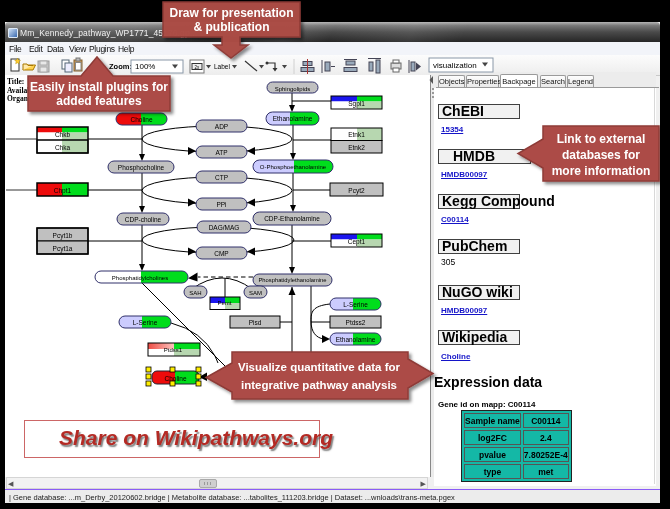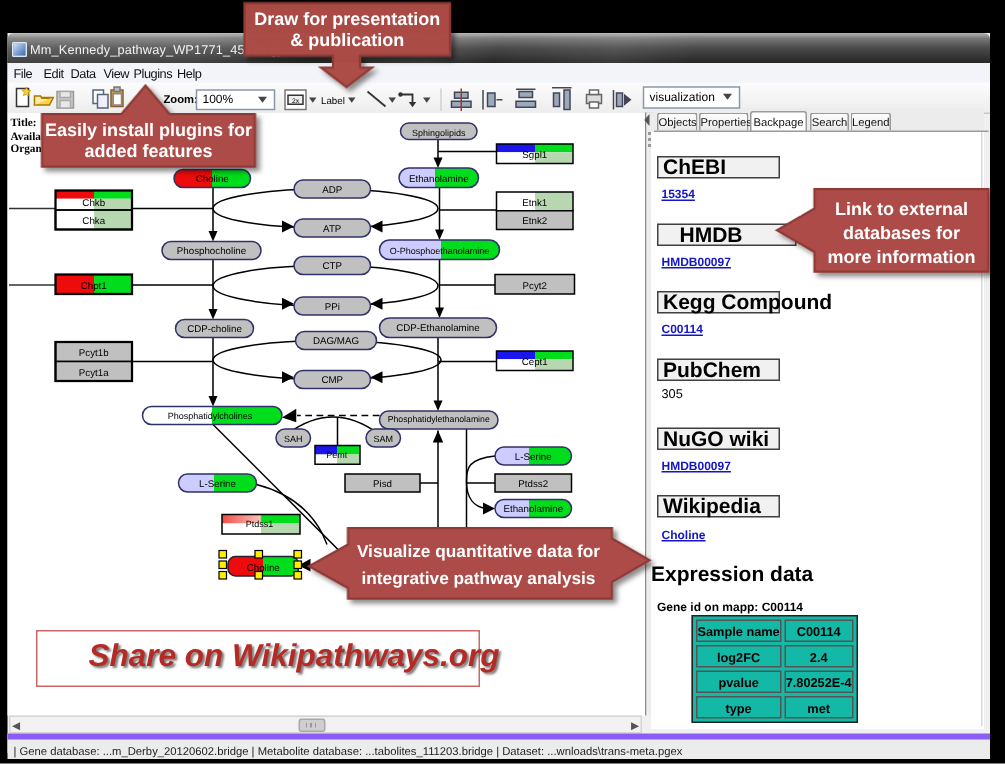--- a/index.html
+++ b/index.html
@@ -17,21 +17,21 @@
   #toolbar{left:0;top:33px;width:655px;height:20px;
     background:linear-gradient(#fcfcfc,#ededed);border-bottom:1px solid #c8c8c8;}
   #canvas{left:0;top:53px;width:425px;height:402px;background:#fff;border-right:1px solid #888;}
   #splitter{left:426px;top:53px;width:5px;height:402px;background:#ececec;}
   #panel{left:429px;top:66px;width:222px;height:398px;background:#fff;}
   
   #hscroll{left:1px;top:455px;width:420px;height:10px;background:#f2f2f2;border:1px solid #d5d5d5;}
   #hthumb{left:192px;top:1px;width:16px;height:7px;background:#cfcfcf;border:1px solid #a9a9a9;border-radius:2px;}
   #hthumb:after{content:"";position:absolute;left:4px;top:2px;width:8px;height:3px;
     background:repeating-linear-gradient(90deg,#999 0,#999 1px,transparent 1px,transparent 3px);}
-  #statusbar{left:0;top:467px;width:655px;height:13px;background:#ececec;border-top:4px solid #8b5cf6;
+  #statusbar{left:0;top:467px;width:655px;height:13px;background:#ececec;border-top:1px solid #8b5cf6;
      font-size:7.5px;color:#222;}
   #statusbar div{position:absolute;left:4px;top:3px;}
   
   .tab{position:absolute;top:75px;height:11px;background:linear-gradient(#fdfdfd,#e9e9e9);
       border:1px solid #9a9a9a;border-bottom:none;font-size:7.5px;color:#111;text-align:center;line-height:11px;
       border-radius:2px 2px 0 0;}
   #tabstrip{left:436px;top:72px;width:220px;height:15px;background:#ececec;}
   .tab.active{background:#fff;height:13px;top:74px;line-height:13px;}
   #tabline{left:436px;top:87px;width:223px;height:1px;background:#9a9a9a;}
   .secbox{position:absolute;width:77px;height:13px;background:#f1f1f1;border:1px solid #404040;

